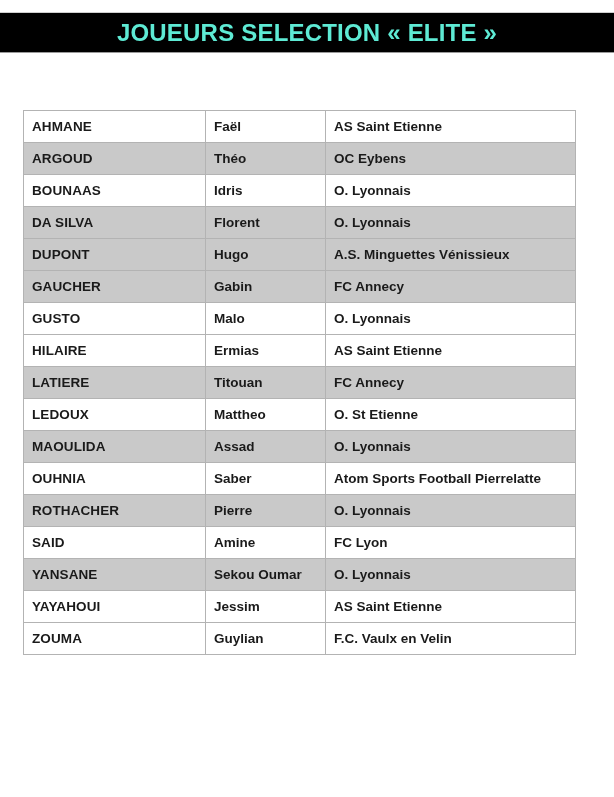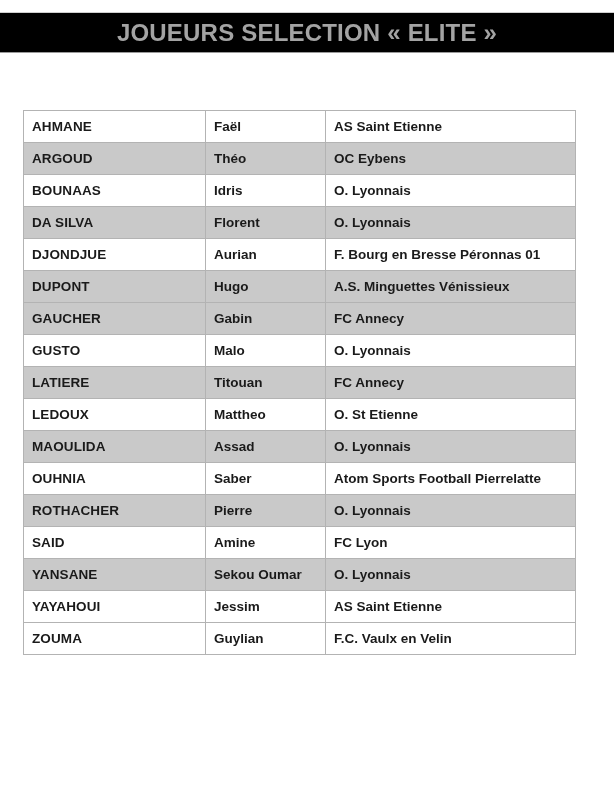--- a/index.html
+++ b/index.html
@@ -27,21 +27,21 @@
     top: 13px;
     width: 614px;
     height: 39px;
     background: #000000;
     display: flex;
     align-items: center;
     justify-content: center;
     box-shadow: 0 1px 0 #9a9a9a, 0 -1px 0 #cfcfcf;
   }
   .banner-title {
-    color: #a3a3a3;
+    color: #5eead4;
     font-family: "Liberation Sans", sans-serif;
     font-size: 24px;
     font-weight: bold;
     letter-spacing: 0.2px;
     white-space: nowrap;
     line-height: 1;
   }
 
   
   .roster-wrap {
@@ -116,39 +116,39 @@
           <tr class="row-plain">
             <td class="cell-last">BOUNAAS</td>
             <td class="cell-first">Idris</td>
             <td class="cell-club">O. Lyonnais</td>
           </tr>
           <tr class="row-shaded">
             <td class="cell-last">DA SILVA</td>
             <td class="cell-first">Florent</td>
             <td class="cell-club">O. Lyonnais</td>
           </tr>
-          <tr class="row-plain">
-            <td class="cell-last">DJONDJUE</td>
-            <td class="cell-first">Aurian</td>
-            <td class="cell-club">F. Bourg en Bresse Péronnas 01</td>
-          </tr>
           <tr class="row-shaded">
             <td class="cell-last">DUPONT</td>
             <td class="cell-first">Hugo</td>
             <td class="cell-club">A.S. Minguettes Vénissieux</td>
           </tr>
           <tr class="row-shaded">
             <td class="cell-last">GAUCHER</td>
             <td class="cell-first">Gabin</td>
             <td class="cell-club">FC Annecy</td>
           </tr>
           <tr class="row-plain">
             <td class="cell-last">GUSTO</td>
             <td class="cell-first">Malo</td>
             <td class="cell-club">O. Lyonnais</td>
+          </tr>
+          <tr class="row-plain">
+            <td class="cell-last">HILAIRE</td>
+            <td class="cell-first">Ermias</td>
+            <td class="cell-club">AS Saint Etienne</td>
           </tr>
           <tr class="row-shaded">
             <td class="cell-last">LATIERE</td>
             <td class="cell-first">Titouan</td>
             <td class="cell-club">FC Annecy</td>
           </tr>
           <tr class="row-plain">
             <td class="cell-last">LEDOUX</td>
             <td class="cell-first">Mattheo</td>
             <td class="cell-club">O. St Etienne</td>

